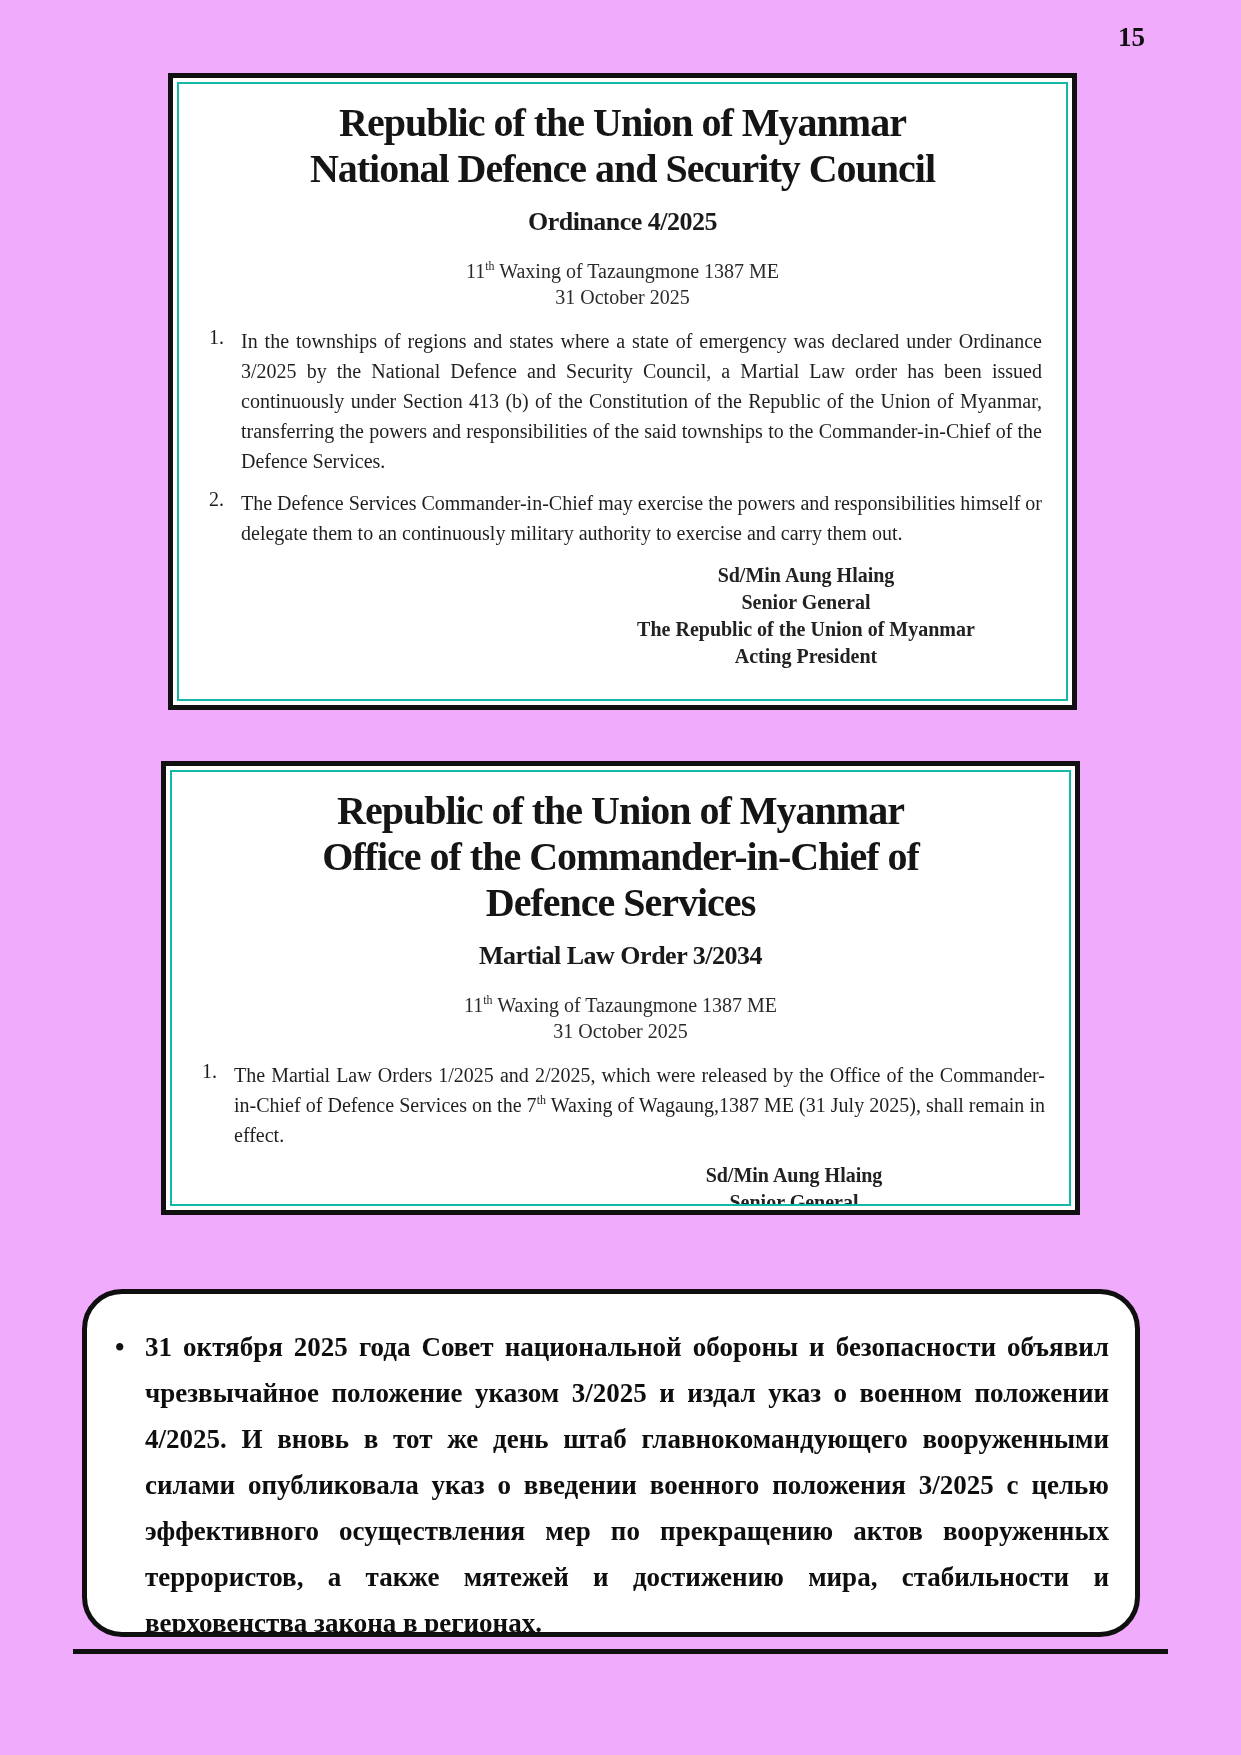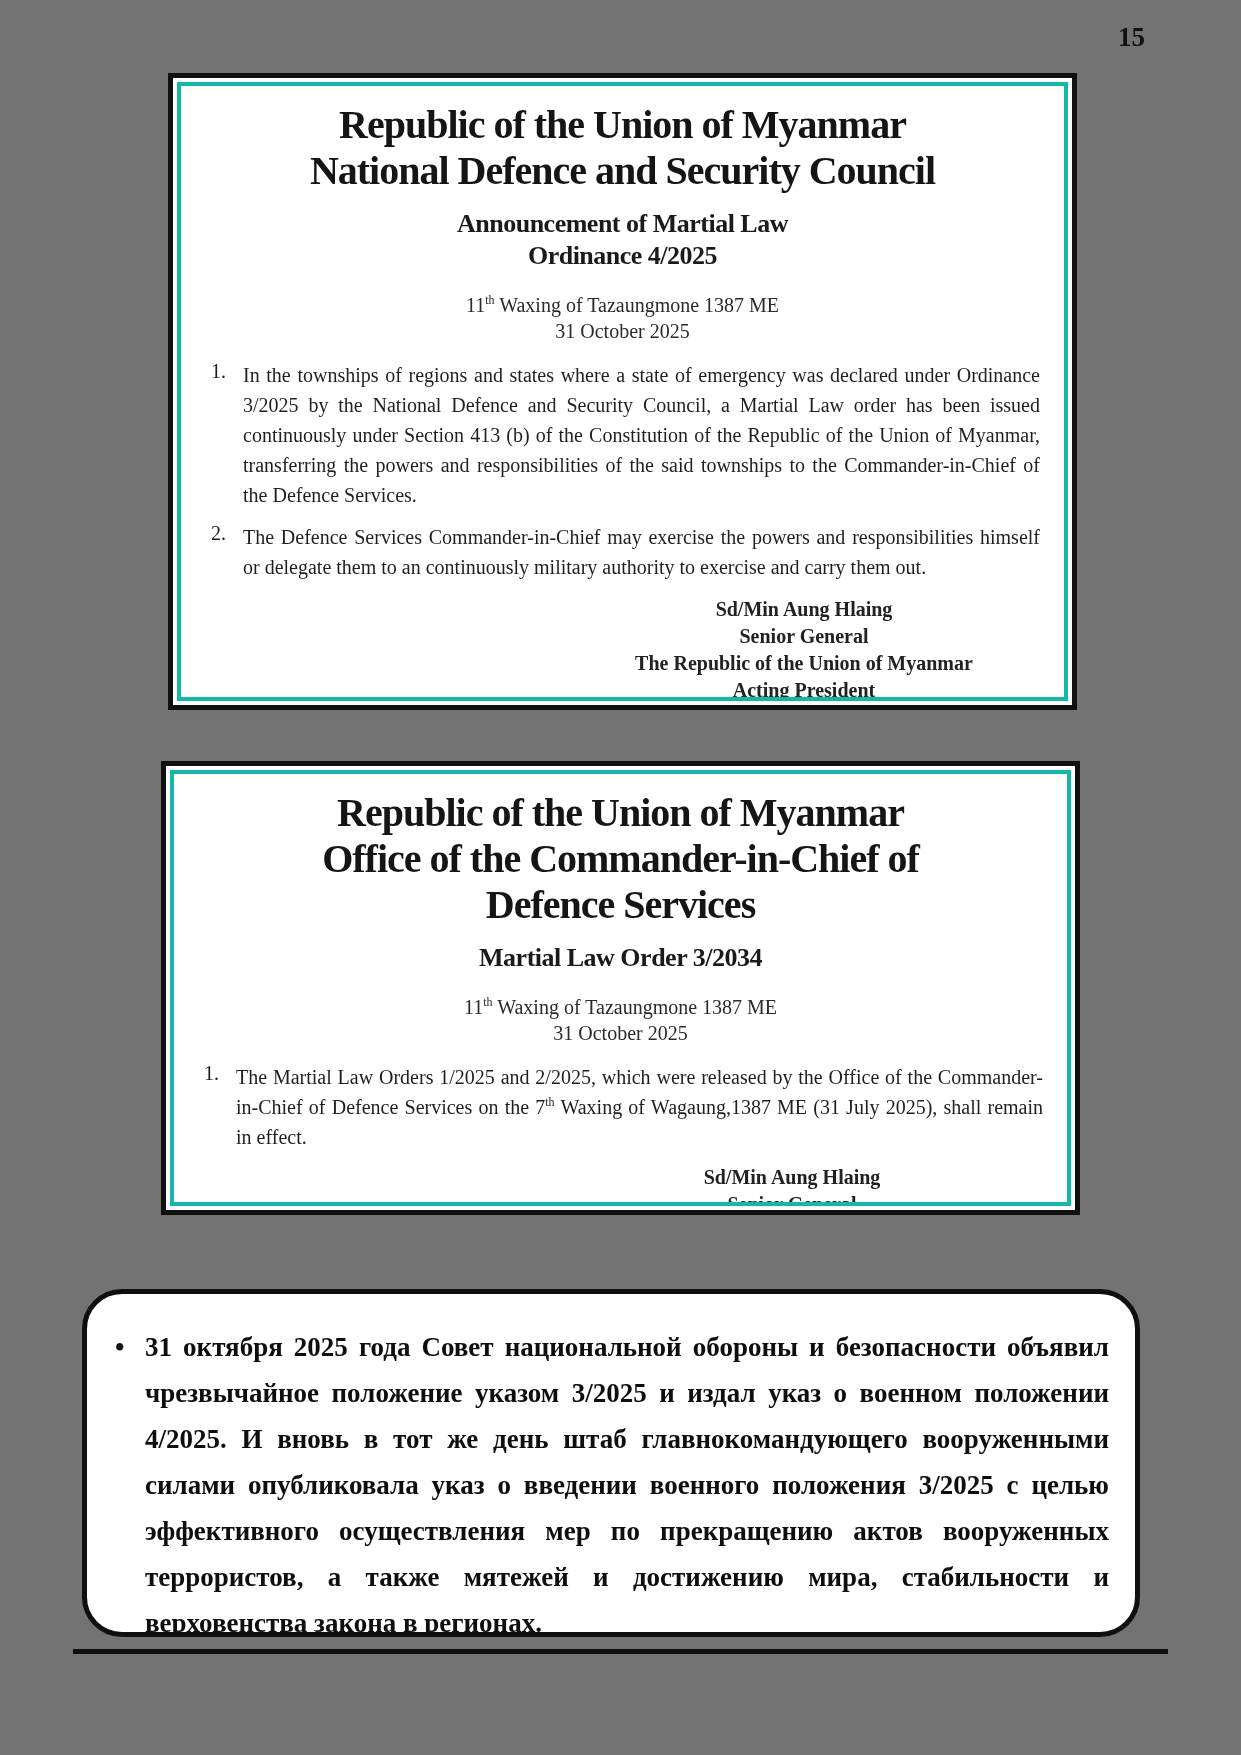--- a/index.html
+++ b/index.html
@@ -1,37 +1,37 @@
 <!DOCTYPE html>
 <html><head>
 <meta charset="utf-8">
 <style>
   html,body{margin:0;padding:0;background:#ffffff;}
   .page{
     position:relative;
     width:1241px;height:1755px;
-    background:#737373;
+    background:#f0abfc;
     font-family:"Liberation Serif", serif;
     color:#1b1b1b;
     overflow:hidden;
   }
   .pagenum{
     position:absolute;top:22px;right:96px;
     font-size:27px;font-weight:bold;color:#111;
   }
   
   .docbox{
     position:absolute;
     border:5px solid #101010;
     background:#fff;
     box-sizing:border-box;
   }
   .docbox .inner{
     position:absolute;inset:4px;
-    border:4px solid #14b8a6;
+    border:2px solid #14b8a6;
     box-sizing:border-box;
     overflow:hidden;
     font-family:Liberation Serif, serif;
   }
   .box1{left:168px;top:73px;width:909px;height:637px;}
   .box2{left:161px;top:761px;width:919px;height:454px;}
   .content{padding:0 20px 0 20px;}
   .title{
     margin:16px 0 0 0;
     text-align:center;
@@ -107,21 +107,20 @@
   <section class="docbox box1">
     <div class="inner">
       <div class="content">
 
         <h1 class="title">
           <span class="tline">Republic of the Union of Myanmar</span>
           <span class="tline">National Defence and Security Council</span>
         </h1>
 
         <h2 class="subtitle">
-          <span class="sline">Announcement of Martial Law</span>
           <span class="sline">Ordinance 4/2025</span>
         </h2>
 
         <div class="dates">
           <div class="dline"><span>11</span><sup>th</sup><span> Waxing of Tazaungmone 1387 ME</span></div>
           <div class="dline">31 October 2025</div>
         </div>
 
         <div class="items">
           <div class="li">

